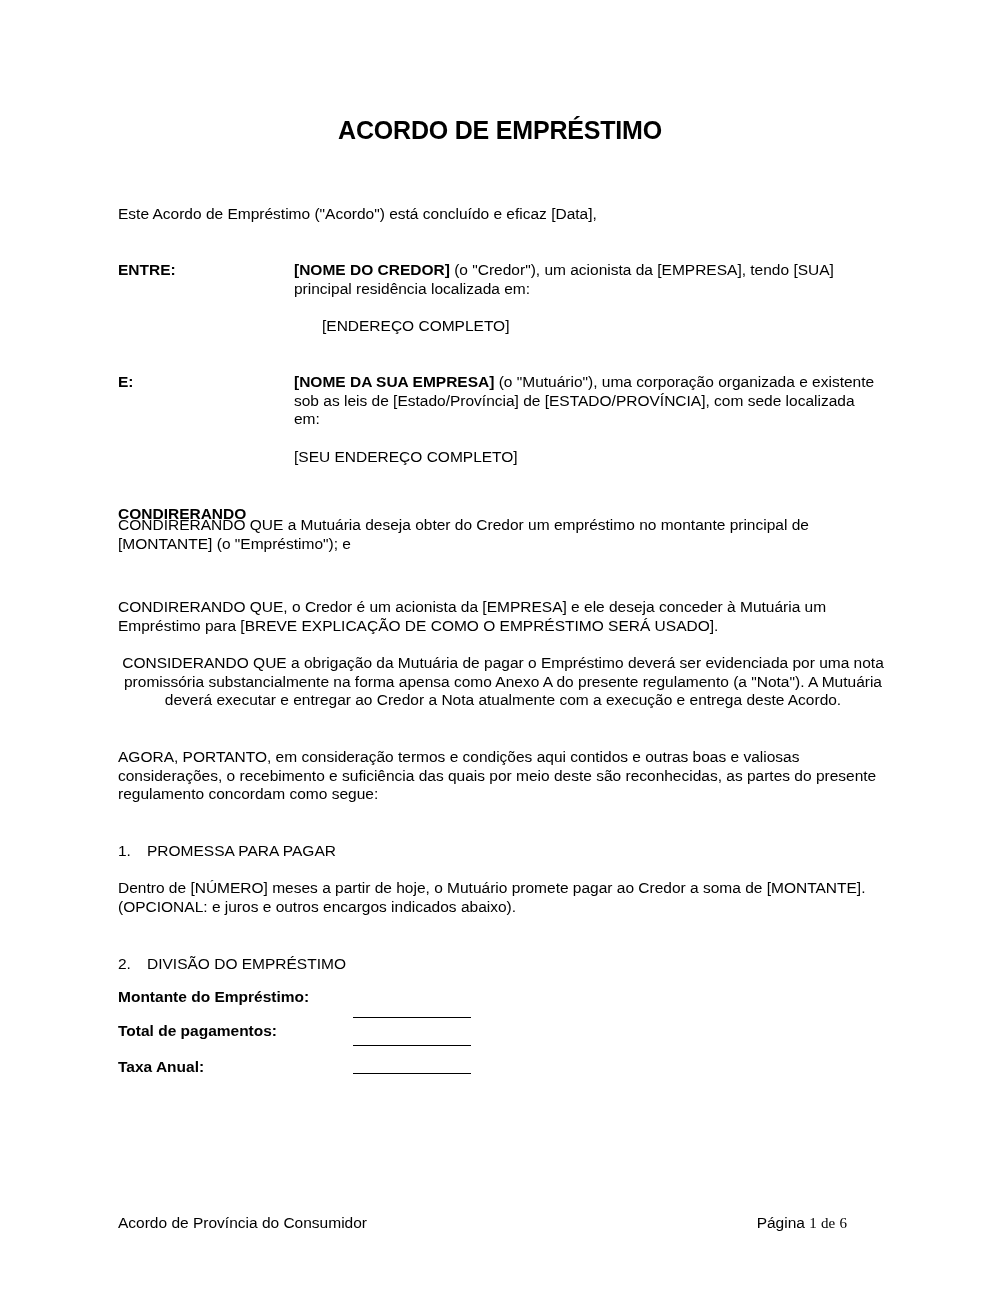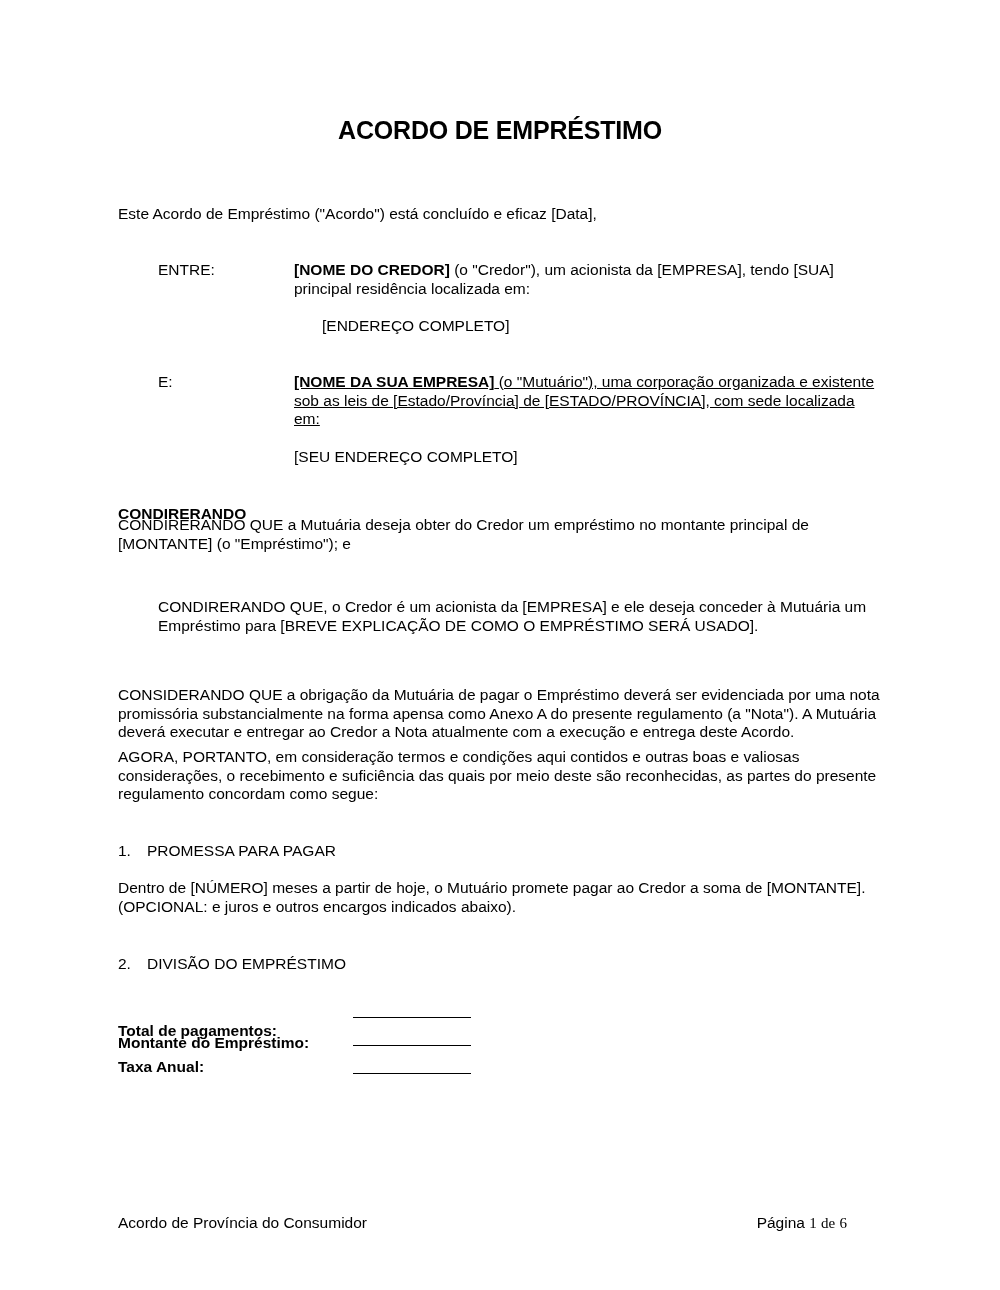--- a/index.html
+++ b/index.html
@@ -2,21 +2,21 @@
 <html><head>
 <meta charset="utf-8">
 <style>
   html, body { margin: 0; padding: 0; background: #ffffff; }
   body { width: 1000px; height: 1290px; position: relative; overflow: hidden;
          font-family: "Liberation Sans", sans-serif; color: #000; font-size: 15.5px; }
   .abs { position: absolute; }
   .title { left: 0; width: 1000px; top: 116px; text-align: center; font-weight: bold; font-size: 25px; letter-spacing: -0.2px; }
   .para { left: 118px; width: 770px; line-height: 18.7px; }
   .b { font-weight: bold; }
-  .party-label { left: 118px; font-weight: normal; margin-left: 40px; }
+  .party-label { left: 118px; font-weight: bold; }
   .party-text { left: 294px; width: 590px; line-height: 18.7px; }
   .sec { left: 118px; font-weight: normal; }
   .sec .num { display: inline-block; width: 29px; }
   .field-label { left: 118px; font-weight: bold; }
   .field-line { left: 353px; width: 118px; border-bottom: 1.5px solid #000; height: 0; }
   .footer-left { left: 118px; top: 1214px; }
   .footer-right { right: 153px; top: 1214px; text-align: right; }
   .serif { font-family: "Liberation Serif", serif; font-size: 15px; }
 </style>
 </head>
@@ -28,41 +28,41 @@
 
   <div class="abs para" style="top:205px;">Este Acordo de Empréstimo ("Acordo") está concluído e eficaz [Data],</div>
 
   <div class="abs party-label" style="top:261px;">ENTRE:</div>
   <div class="abs party-text" style="top:261px;">
     <span class="b">[NOME DO CREDOR]</span><span> (o "Credor"), um acionista da [EMPRESA], tendo [SUA] principal residência localizada em:</span>
   </div>
   <div class="abs party-text" style="top:317px;margin-left:28px;">[ENDEREÇO COMPLETO]</div>
 
   <div class="abs party-label" style="top:373px;">E:</div>
-  <div class="abs party-text" style="top:373px;text-decoration:underline;">
+  <div class="abs party-text" style="top:373px;">
     <span class="b">[NOME DA SUA EMPRESA]</span><span> (o "Mutuário"), uma corporação organizada e existente sob as leis de [Estado/Província] de [ESTADO/PROVÍNCIA], com sede localizada em:</span>
   </div>
   <div class="abs party-text" style="top:448px;">[SEU ENDEREÇO COMPLETO]</div>
 
   <div class="abs para b" style="top:505px;">CONDIRERANDO</div>
   <div class="abs para" style="top:516px;">CONDIRERANDO QUE a Mutuária deseja obter do Credor um empréstimo no montante principal de [MONTANTE] (o "Empréstimo"); e</div>
-  <div class="abs para" style="top:598px;margin-left:40px;">CONDIRERANDO QUE, o Credor é um acionista da [EMPRESA] e ele deseja conceder à Mutuária um Empréstimo para [BREVE EXPLICAÇÃO DE COMO O EMPRÉSTIMO SERÁ USADO].</div>
-  <div class="abs para" style="top:686px;">CONSIDERANDO QUE a obrigação da Mutuária de pagar o Empréstimo deverá ser evidenciada por uma nota promissória substancialmente na forma apensa como Anexo A do presente regulamento (a "Nota"). A Mutuária deverá executar e entregar ao Credor a Nota atualmente com a execução e entrega deste Acordo.</div>
+  <div class="abs para" style="top:598px;">CONDIRERANDO QUE, o Credor é um acionista da [EMPRESA] e ele deseja conceder à Mutuária um Empréstimo para [BREVE EXPLICAÇÃO DE COMO O EMPRÉSTIMO SERÁ USADO].</div>
+  <div class="abs para" style="top:654px;text-align:center;">CONSIDERANDO QUE a obrigação da Mutuária de pagar o Empréstimo deverá ser evidenciada por uma nota promissória substancialmente na forma apensa como Anexo A do presente regulamento (a "Nota"). A Mutuária deverá executar e entregar ao Credor a Nota atualmente com a execução e entrega deste Acordo.</div>
   <div class="abs para" style="top:748px;">AGORA, PORTANTO, em consideração termos e condições aqui contidos e outras boas e valiosas considerações, o recebimento e suficiência das quais por meio deste são reconhecidas, as partes do presente regulamento concordam como segue:</div>
 
   <div class="abs sec" style="top:842px;">
     <span class="num">1.</span><span>PROMESSA PARA PAGAR</span>
   </div>
   <div class="abs para" style="top:879px;">Dentro de [NÚMERO] meses a partir de hoje, o Mutuário promete pagar ao Credor a soma de [MONTANTE]. (OPCIONAL: e juros e outros encargos indicados abaixo).</div>
 
   <div class="abs sec" style="top:955px;">
     <span class="num">2.</span><span>DIVISÃO DO EMPRÉSTIMO</span>
   </div>
 
-  <div class="abs field-label" style="top:1034px;">Montante do Empréstimo:</div>
+  <div class="abs field-label" style="top:988px;">Montante do Empréstimo:</div>
   <div class="abs field-line" style="top:1017px;"></div>
 
   <div class="abs field-label" style="top:998px;margin-top:24px;">Total de pagamentos:</div>
   <div class="abs field-line" style="top:1045px;"></div>
 
   <div class="abs field-label" style="top:1058px;">Taxa Anual:</div>
   <div class="abs field-line" style="top:1073px;"></div>
 
   <div class="abs footer-left">Acordo de Província do Consumidor</div>
   <div class="abs footer-right">

